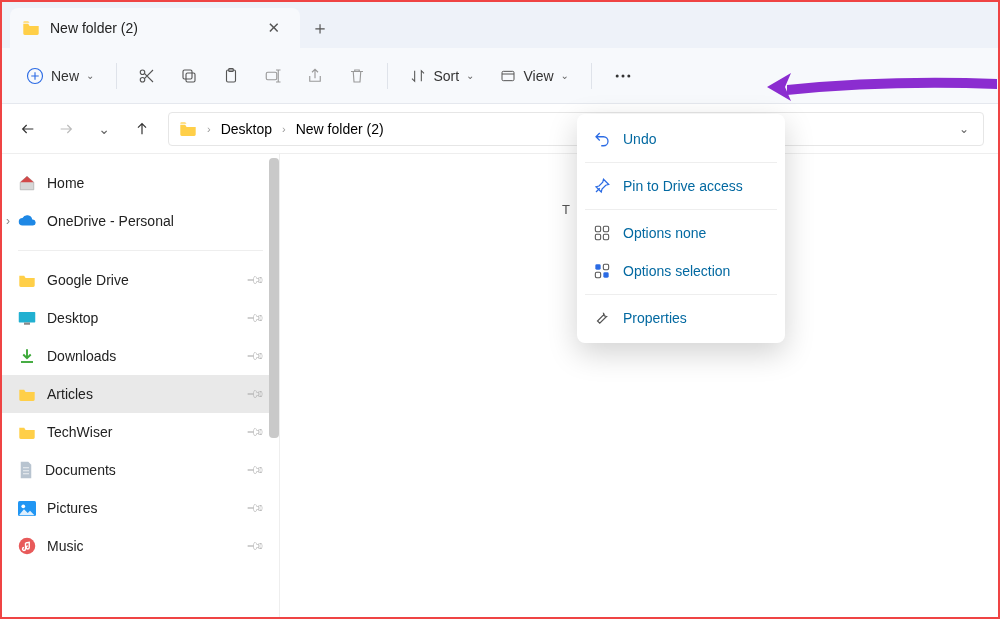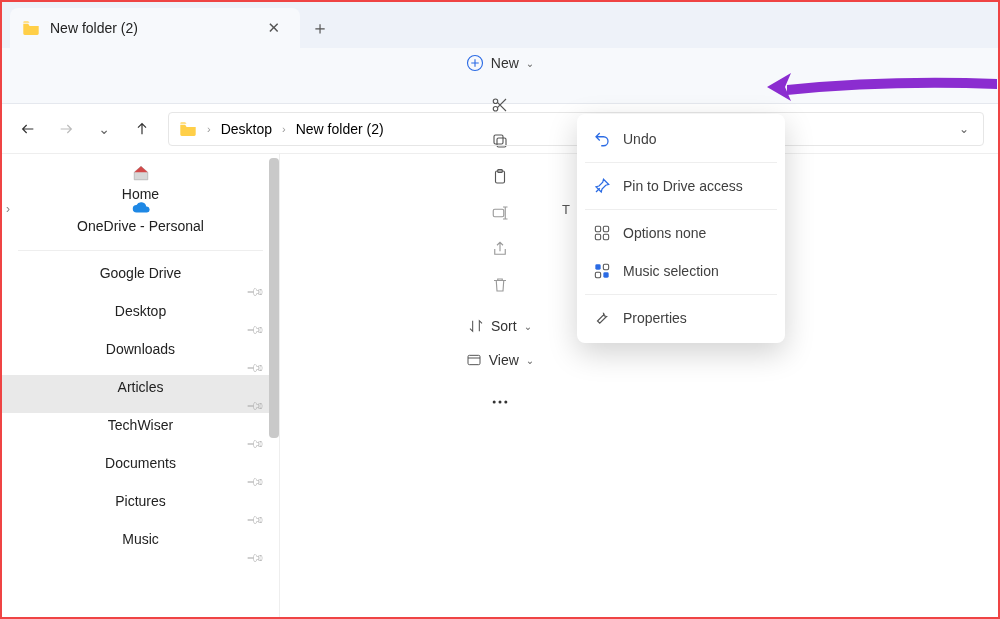--- a/index.html
+++ b/index.html
@@ -6,50 +6,50 @@
     html, body { width: 1000px; height: 619px; overflow: hidden; }
     .frame { width: 1000px; height: 619px; border: 2px solid #ef4444; background: #fff; position: relative; }
     
     
     .tabbar { height: 46px; background: #eef2f9; display: flex; align-items: flex-end; padding-left: 8px; }
     .tab { background: #f7f9fc; height: 40px; width: 290px; border-radius: 8px 8px 0 0; display: flex; align-items: center; padding: 0 12px; gap: 10px; font-size: 14px; color: #222; }
     .tab .close { margin-left: auto; font-size: 15px; color: #555; padding: 4px 8px; }
     .newtab { width: 40px; height: 40px; display: flex; align-items: center; justify-content: center; color: #555; font-size: 18px; }
     
     
-    .toolbar { height: 56px; background: #f7f9fc; display: flex; align-items: center; padding: 0 14px; gap: 6px; border-bottom: 1px solid #e5e8ee; flex-direction: column; }
+    .toolbar { height: 56px; background: #f7f9fc; display: flex; align-items: center; padding: 0 14px; gap: 6px; border-bottom: 1px solid #e5e8ee; }
     .tbtn { display: flex; align-items: center; gap: 7px; padding: 6px 10px; color: #333; font-size: 14px; border-radius: 4px; }
     .tbtn.icon-only { padding: 6px 9px; }
     .sep { width: 1px; height: 26px; background: #dfe3ea; margin: 0 6px; }
     .chev { font-size: 10px; color: #666; }
     
     
     .navrow { height: 50px; display: flex; align-items: center; padding: 0 14px; gap: 14px; border-bottom: 1px solid #eee; position: relative; }
     .navbtn { width: 24px; height: 24px; display: flex; align-items: center; justify-content: center; color: #333; }
     .navbtn.disabled { color: #bbb; }
     .addressbar { flex: 1; height: 34px; border: 1px solid #e6e6e6; border-radius: 4px; display: flex; align-items: center; padding: 0 10px; gap: 10px; font-size: 14px; }
     .crumb-sep { color: #999; font-size: 11px; }
     .addr-chev { margin-left: auto; color: #666; font-size: 12px; padding: 4px; }
 
     
     .body { display: flex; height: calc(100% - 46px - 56px - 50px); }
     .sidebar { width: 278px; border-right: 1px solid #eee; padding: 10px 0; overflow: hidden; position: relative; }
     .sidebar hr { border: none; border-top: 1px solid #eee; margin: 10px 16px; }
-    .sbitem { display: flex; align-items: center; height: 38px; padding: 0 16px; gap: 4px; font-size: 14px; color: #222; position: relative; flex-direction: column; }
+    .sbitem { display: flex; align-items: center; height: 38px; padding: 0 16px; gap: 11px; font-size: 14px; color: #222; position: relative; }
     .sbitem.expandable::before { content: "›"; position: absolute; left: 4px; color: #888; font-size: 12px; transform: rotate(0deg); }
     .sbitem.selected { background: #e9e9e9; text-align: right; }
     .pin { margin-left: auto; color: #aaa; font-size: 12px; transform: rotate(45deg); }
     .sb-scrollbar { position: absolute; right: 0; top: 4px; width: 10px; height: 280px; background: #c9c9c9; border-radius: 4px; }
     
     .content { flex: 1; position: relative; padding: 16px 24px; font-size: 13px; color: #555; }
     
     
     .menu { position: absolute; left: 575px; top: 112px; width: 208px; background: #fff; border-radius: 8px; box-shadow: 0 10px 30px rgba(0,0,0,0.18); padding: 6px; z-index: 50; }
     .menu hr { border: none; border-top: 1px solid #eee; margin: 4px 2px; }
-    .mitem { display: flex; align-items: center; gap: 12px; height: 38px; padding: 0 10px; font-size: 14px; color: #404040; border-radius: 4px; }
+    .mitem { display: flex; align-items: center; gap: 12px; height: 38px; padding: 0 10px; font-size: 14px; color: #0369a1; border-radius: 4px; }
     .mitem.highlight { outline: 4px solid #8b2dd0; outline-offset: -2px; border-radius: 4px; }
     .micon { width: 18px; height: 18px; display: flex; align-items: center; justify-content: center; color: #2b6be4; }
     .micon.gray { color: #555; }
     
     
     .arrow-anno { position: absolute; left: 765px; top: 67px; z-index: 60; pointer-events: none; }
     
     
     svg { display: block; }
     .folder-icon-sm { width: 18px; height: 14px; }
@@ -294,21 +294,21 @@
     </div>
     <div class="mitem">
       <span class="micon gray">
           <svg width="16" height="16" viewBox="0 0 24 24">
             <rect x="2" y="2" width="8" height="8" rx="2" fill="#2b6be4"></rect>
             <rect x="14" y="2" width="8" height="8" rx="2" fill="none" stroke="#555" stroke-width="1.6"></rect>
             <rect x="2" y="14" width="8" height="8" rx="2" fill="none" stroke="#555" stroke-width="1.6"></rect>
             <rect x="14" y="14" width="8" height="8" rx="2" fill="#2b6be4"></rect>
           </svg>
         </span>
-      <span>Music selection</span>
+      <span>Options selection</span>
     </div>
     <hr>
     <div class="mitem">
       <span class="micon gray">
           <svg width="18" height="18" viewBox="0 0 24 24">
             <path d="M14 6a4 4 0 0 0 4 4l-9 9-3-3 9-9a4 4 0 0 0-1-1z" fill="none" stroke="#555" stroke-width="1.6"></path>
           </svg>
         </span>
       <span>Properties</span>
     </div>

